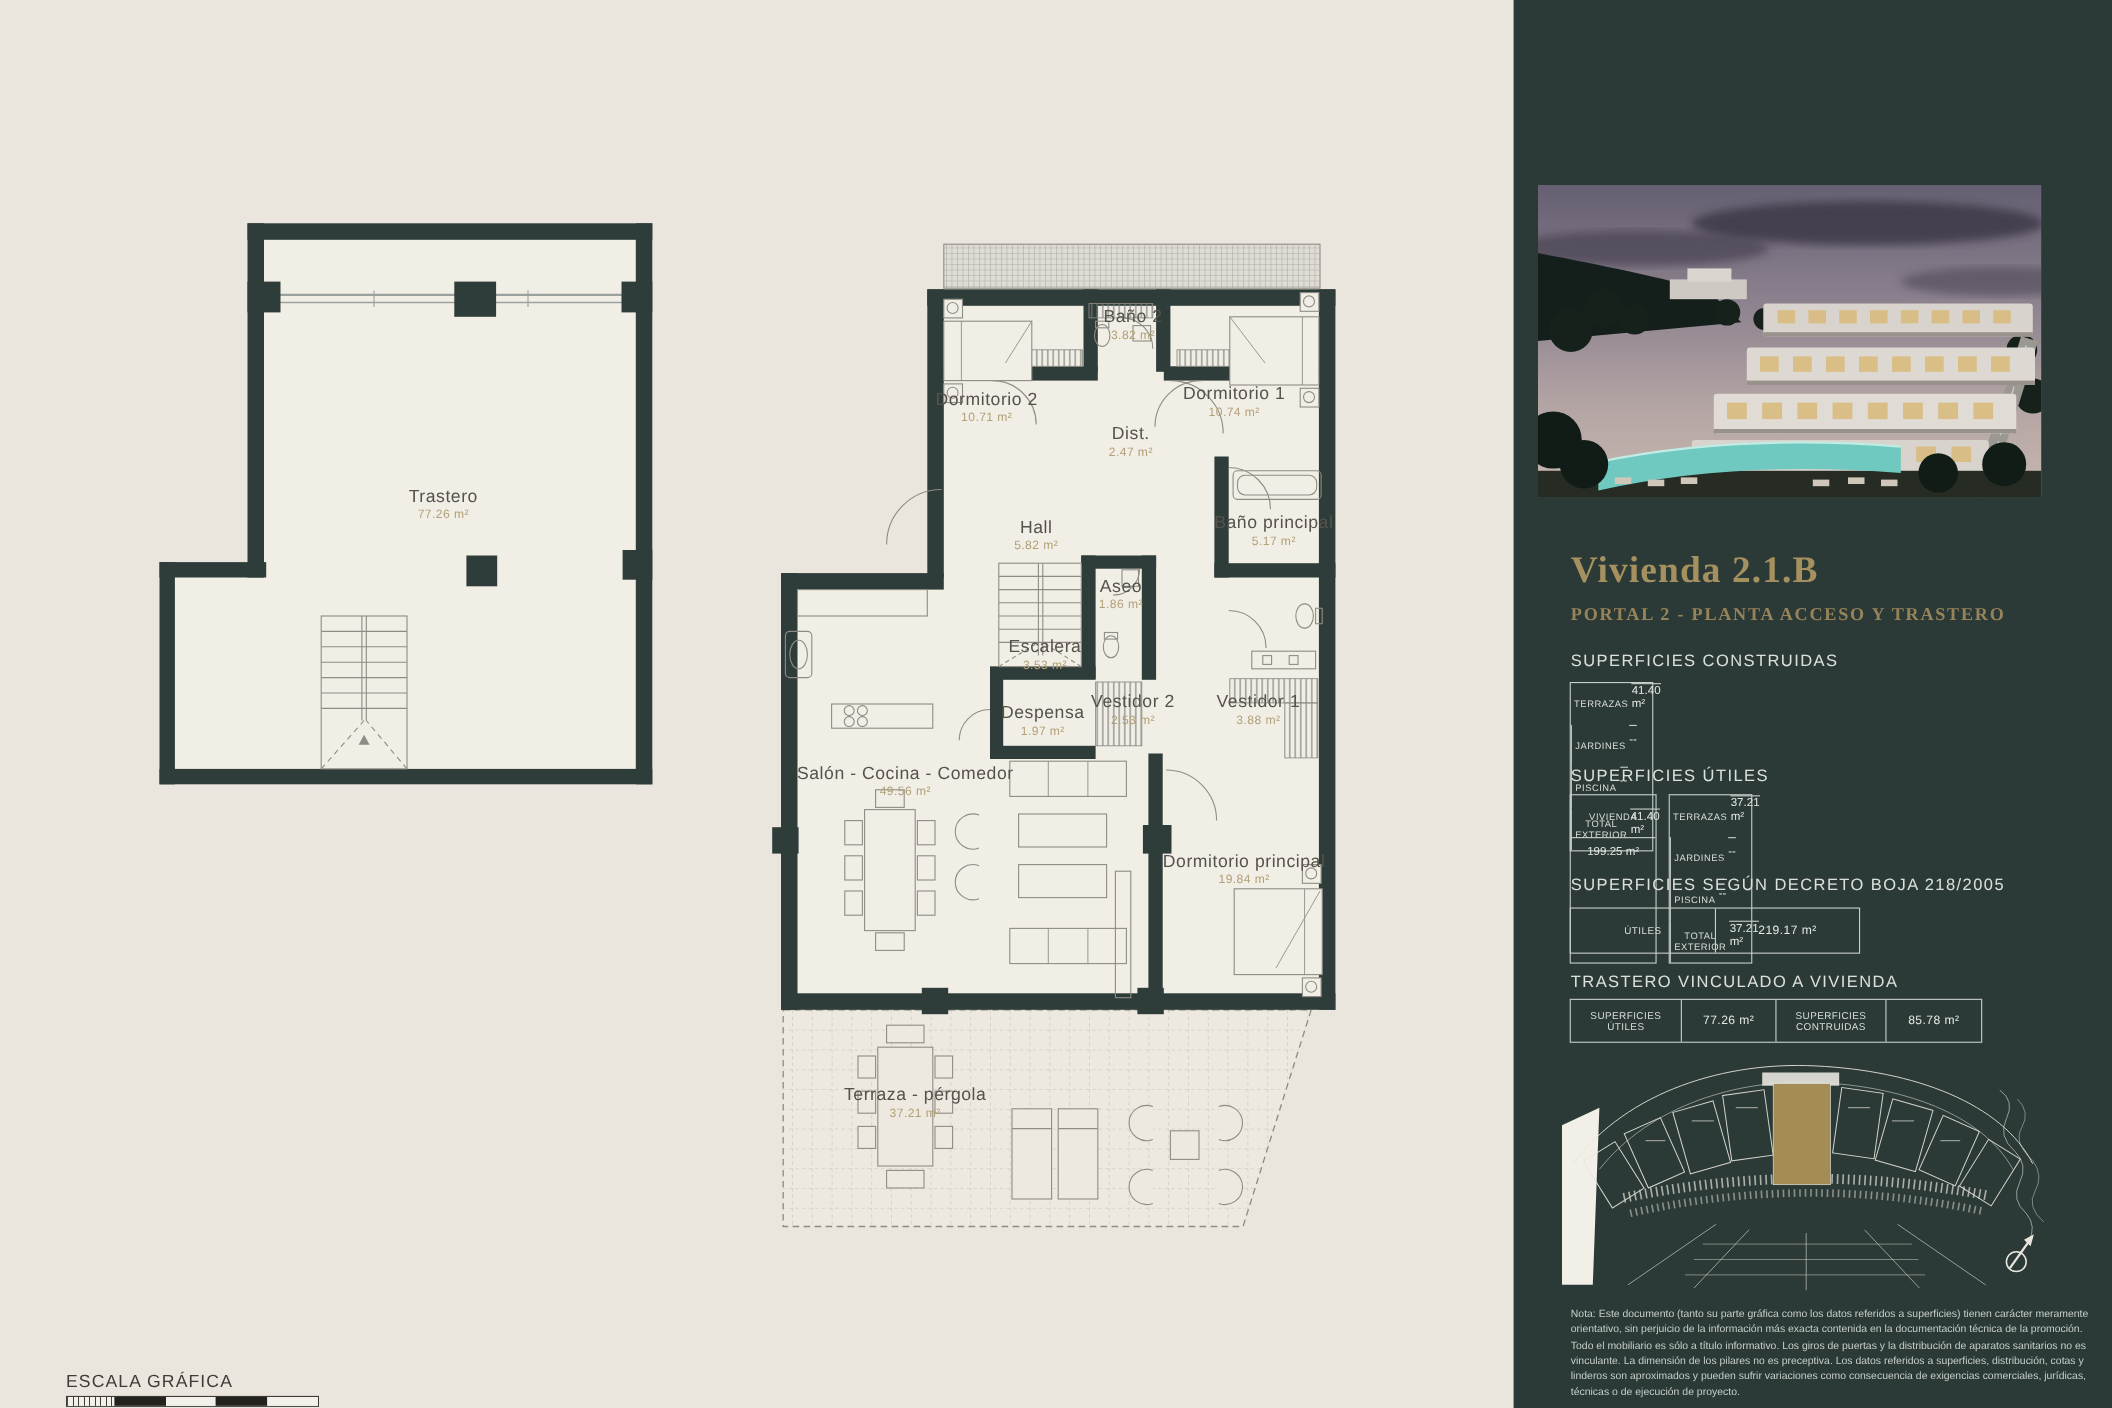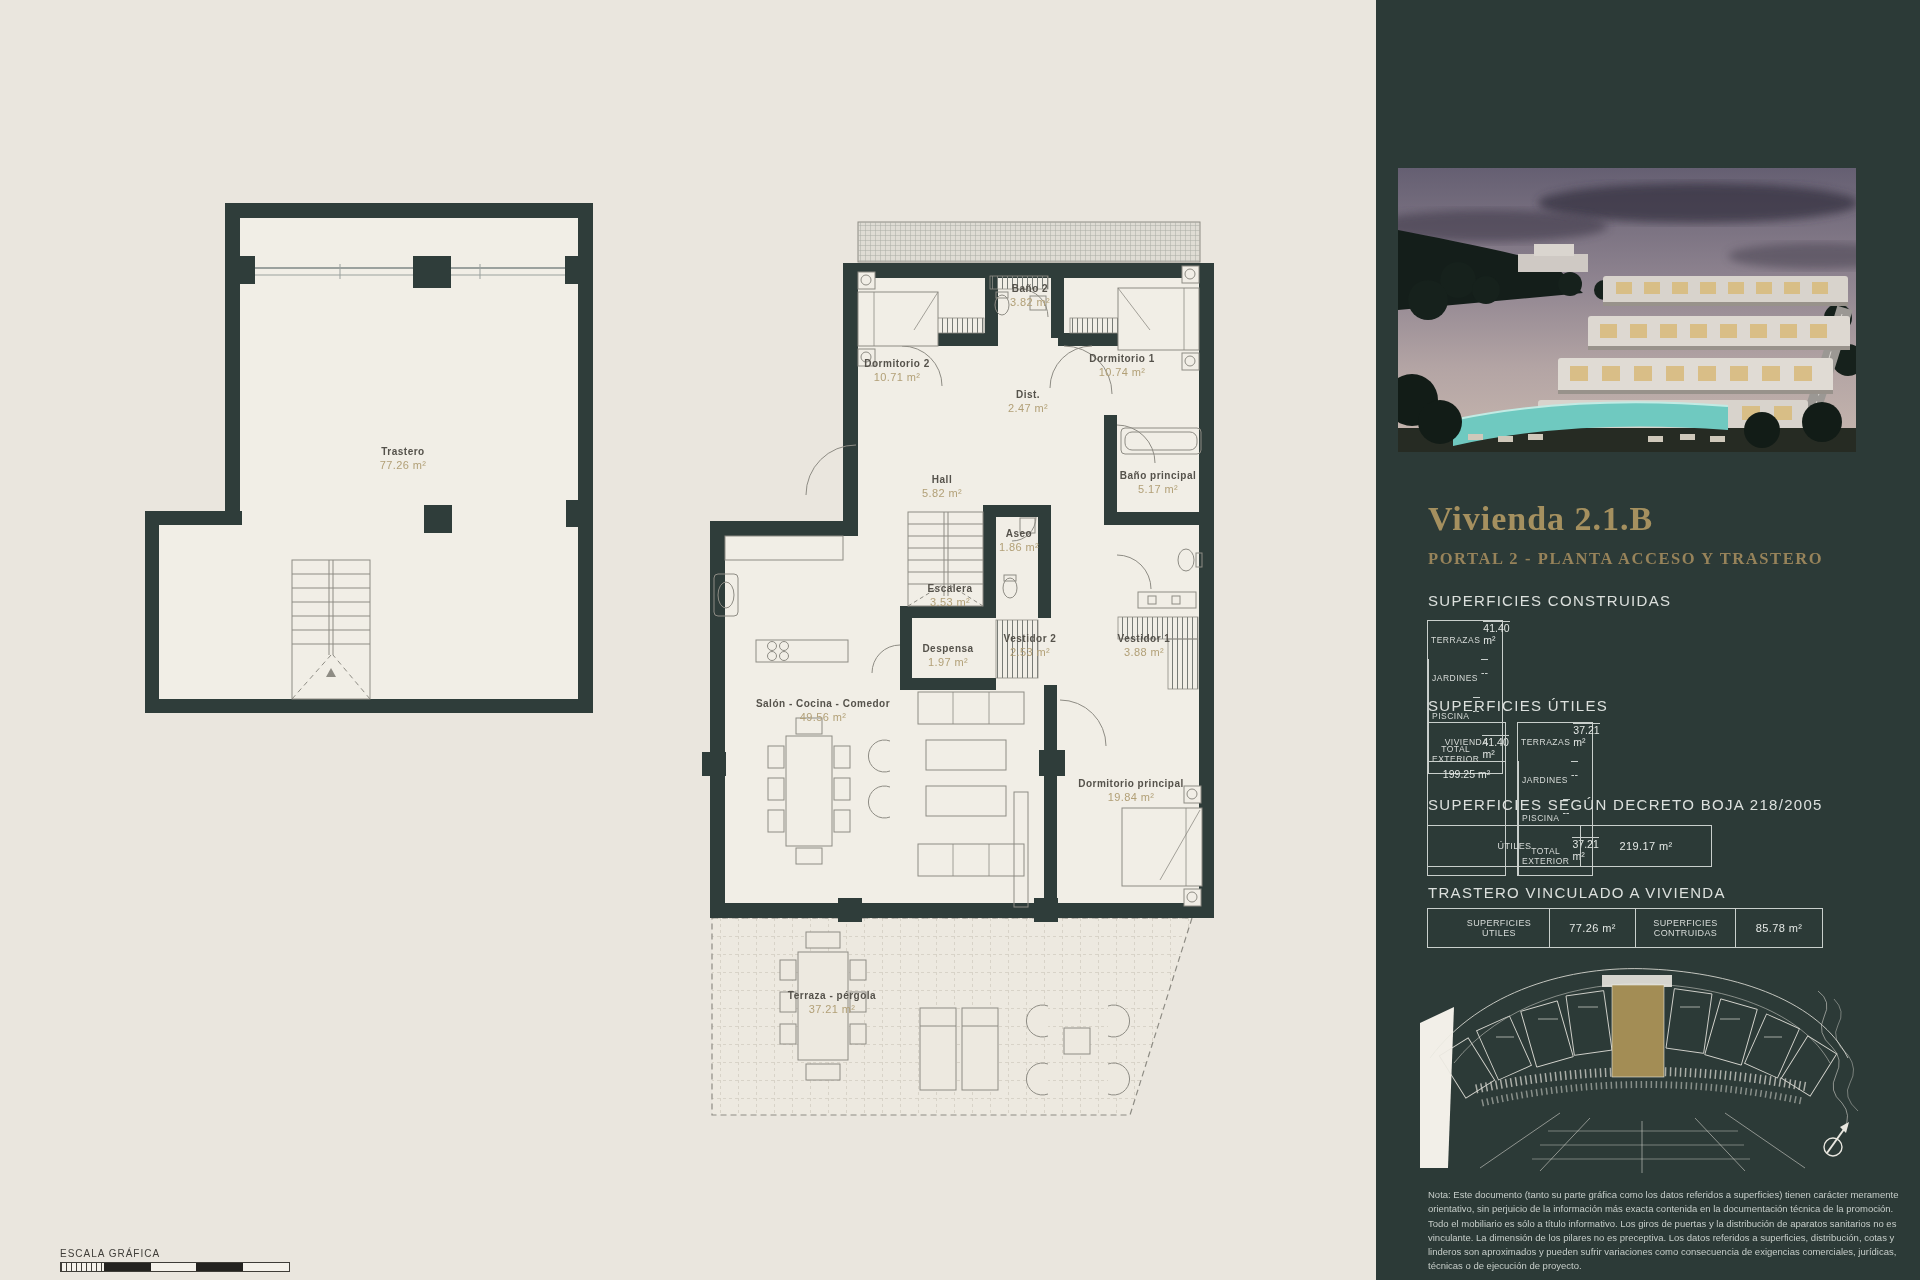--- a/index.html
+++ b/index.html
@@ -1,24 +1,24 @@
 <!DOCTYPE html>
 <html><head>
 <meta charset="utf-8">
 <style>
   html,body{margin:0;padding:0;background:#EAE6DE;font-family:"Liberation Sans",sans-serif;}
   #page{position:relative;width:1920px;height:1280px;background:#EAE6DE;overflow:hidden;}
   #plan-layer{position:absolute;left:0;top:0;}
   
   .rl{position:absolute;transform:translate(-50%,-50%);text-align:center;line-height:1.25;white-space:nowrap;pointer-events:none;}
-  .rl .nm{display:block;color:#55524B;font-size:10px;letter-spacing:.5px;font-weight:bold;}
+  .rl .nm{display:block;color:#55524B;font-size:16px;letter-spacing:.5px;}
   .rl .ar{display:block;color:#B2A077;font-size:11px;letter-spacing:.4px;}
   
   #scalebar{position:absolute;left:60px;top:1248px;}
-  #scalebar .lbl{font-size:10px;color:#3F3D38;letter-spacing:1px;}
+  #scalebar .lbl{font-size:16px;color:#3F3D38;letter-spacing:1px;}
   #scalebar .bar{margin-top:3px;display:flex;height:8px;border:1px solid #3F3D38;width:228px;background:#F4F1EA;}
   #scalebar .seg{height:100%;}
   #scalebar .ticks{width:43px;background:repeating-linear-gradient(90deg,#3F3D38 0 1px,#F4F1EA 1px 5px);}
   #scalebar .b{width:47px;background:#23221F;}
   #scalebar .w{width:46px;background:#F4F1EA;}
   
   #sidebar{position:absolute;left:1376px;top:0;width:544px;height:1280px;background:#2C3A37;}
   #photo{position:absolute;left:22px;top:168px;width:458px;height:284px;overflow:hidden;}
   #sb-title{position:absolute;left:52px;top:500px;font-family:"Liberation Serif",serif;font-weight:bold;font-size:34px;letter-spacing:1px;color:#A5905F;}
   #sb-subtitle{position:absolute;left:52px;top:549px;font-family:"Liberation Serif",serif;font-weight:bold;font-size:16.5px;letter-spacing:1.6px;color:#97835A;}
@@ -26,21 +26,21 @@
   .tblwrap{position:absolute;left:51px;display:flex;gap:11px;}
   .box{border:1px solid #C9CFCC;display:flex;flex-direction:column;}
   .grp{display:flex;}
   .col{display:flex;}
   .col + .col{border-left:1px solid #C9CFCC;}
   .hc{height:38px;display:flex;align-items:center;justify-content:center;text-align:center;
       font-size:8.5px;letter-spacing:.5px;color:#D8DCD9;padding:0 3px;box-sizing:border-box;}
   .vc{height:24px;border-top:1px solid #C9CFCC;display:flex;align-items:center;justify-content:center;
       font-size:10.5px;color:#E4E8E5;}
   .w77{width:77px;} .w73{width:73px;}
-  .rowtbl{position:absolute;left:51px;display:flex;border:1px solid #C9CFCC;padding-left:21px;}
+  .rowtbl{position:absolute;left:51px;display:flex;border:1px solid #C9CFCC;}
   .rowtbl .cell{display:flex;align-items:center;justify-content:center;text-align:center;
       font-size:9px;letter-spacing:.4px;color:#D8DCD9;padding:2px 4px;box-sizing:border-box;}
   .rowtbl .cell + .cell{border-left:1px solid #C9CFCC;}
   .rowtbl .val{font-size:11px;color:#E4E8E5;}
   #sb-note{position:absolute;left:52px;top:1188px;width:474px;font-size:9.5px;line-height:1.5;color:#C6CDC9;}
   #siteplan{position:absolute;left:44px;top:963px;}
 </style>
 </head>
 <body>
 

